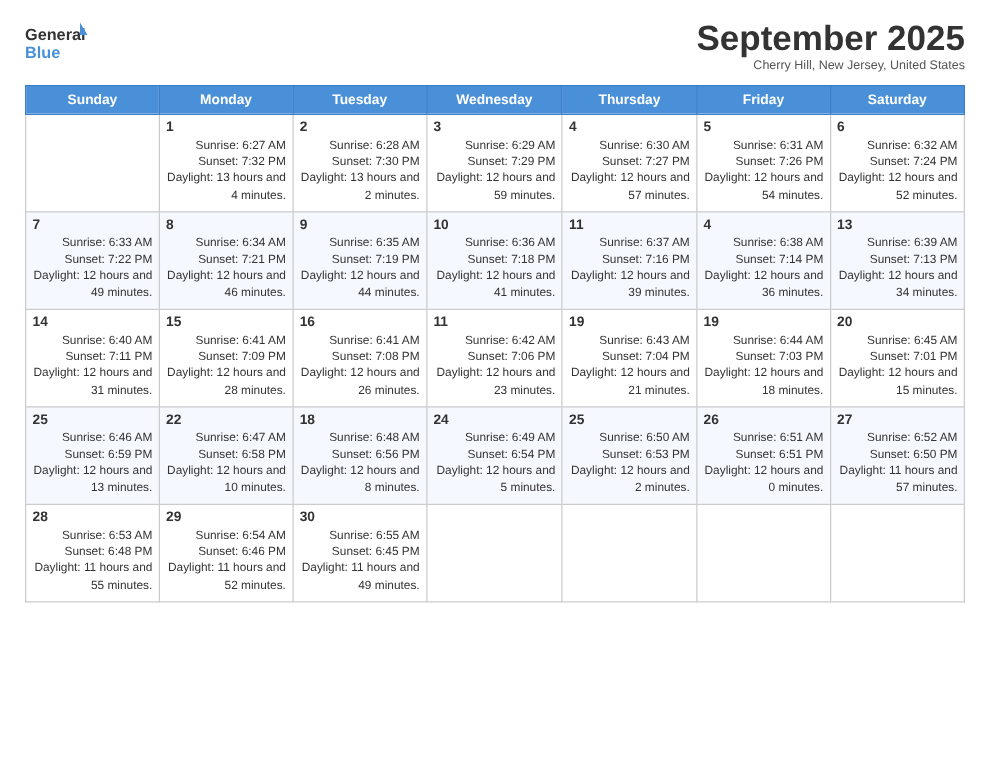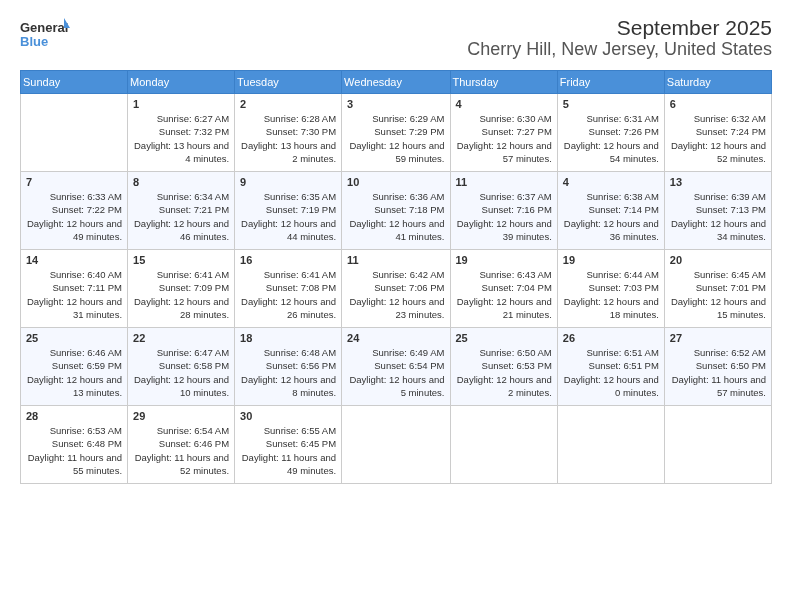--- a/index.html
+++ b/index.html
@@ -23,41 +23,41 @@
     }
     .logo {
       display: flex;
       align-items: center;
       gap: 4px;
     }
     .title-block {
       text-align: right;
     }
     .main-title {
-      font-size: 21px;
-      font-weight: normal;
+      font-size: 28px;
+      font-weight: bold;
       color: #333;
       line-height: 1.1;
     }
     .subtitle {
-      font-size: 18px;
+      font-size: 10px;
       color: #555;
     }
     .calendar {
       width: 100%;
       border-collapse: collapse;
       font-size: 10px;
     }
     .calendar thead tr th {
       background-color: #4a90d9;
       color: #fff;
       padding: 5px 2px;
-      text-align: left;
+      text-align: center;
       font-size: 11px;
-      font-weight: normal;
+      font-weight: bold;
       border: 1px solid #3a7fc8;
     }
     .calendar tbody tr td {
       border: 1px solid #ccc;
       vertical-align: top;
       padding: 4px 5px;
       height: 78px;
       width: 113px;
       color: #333;
     }

